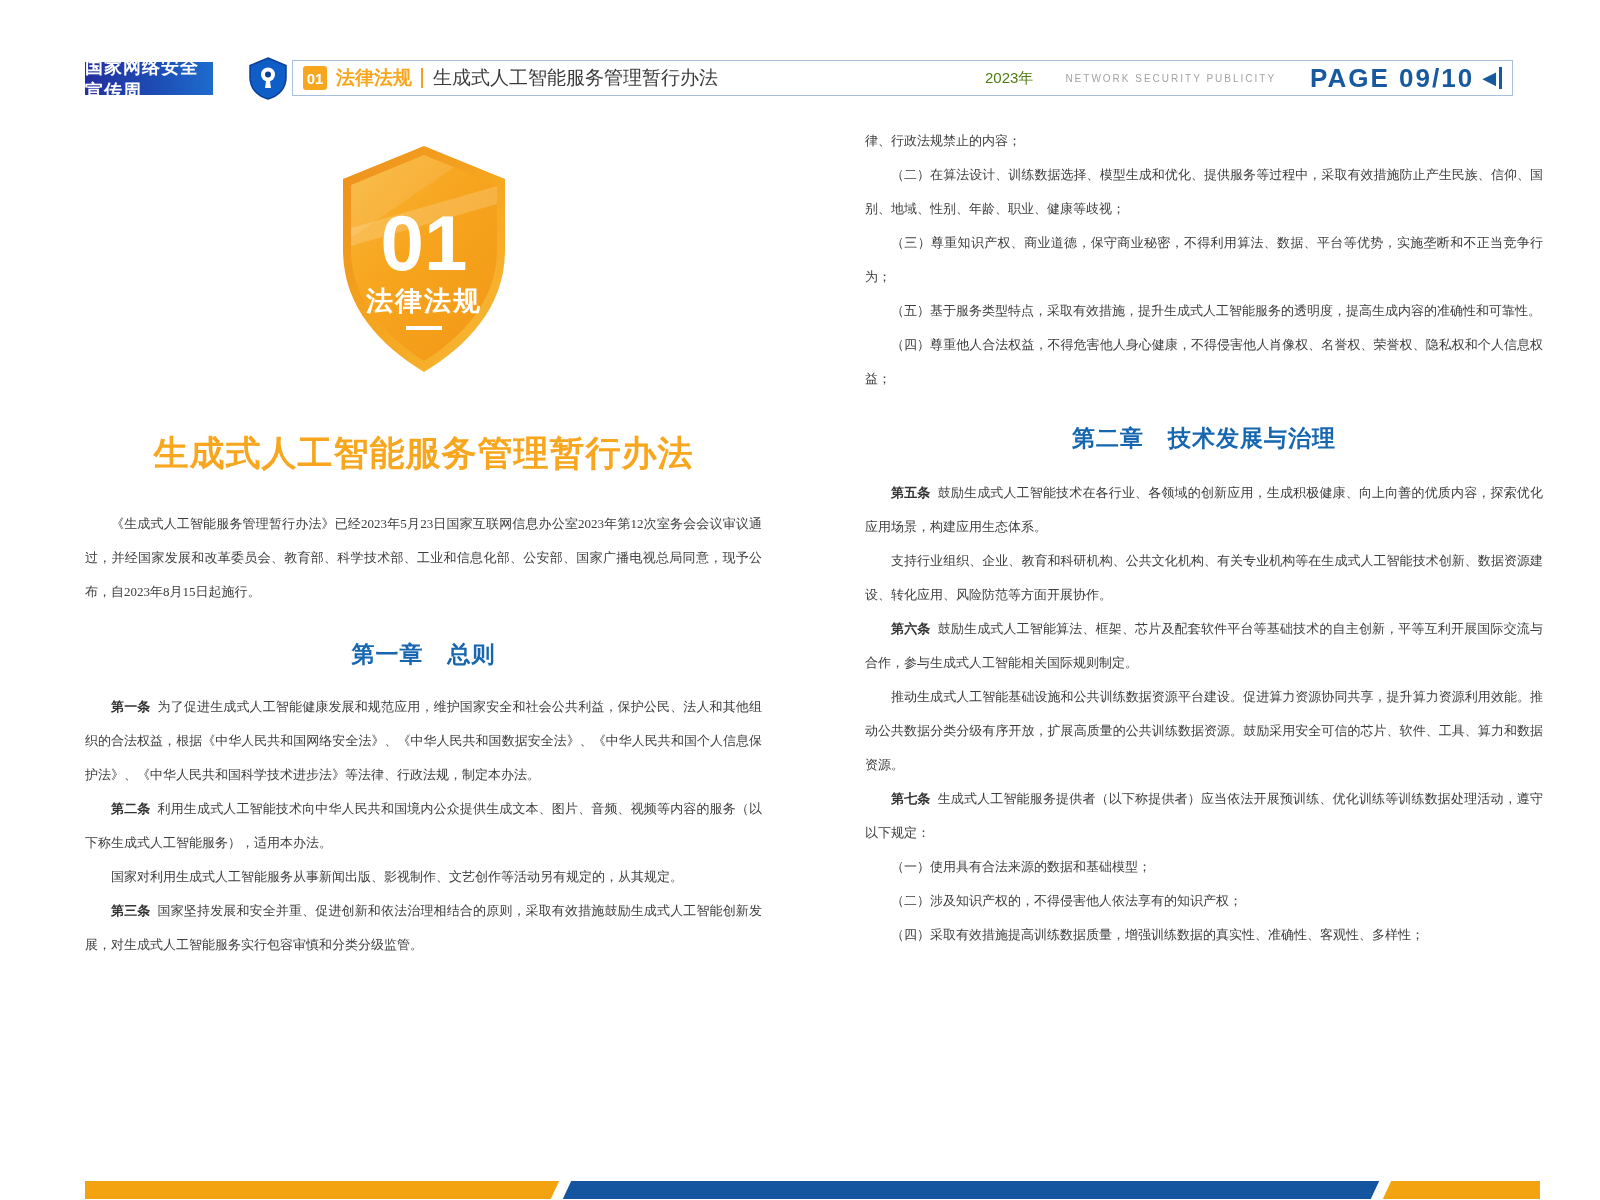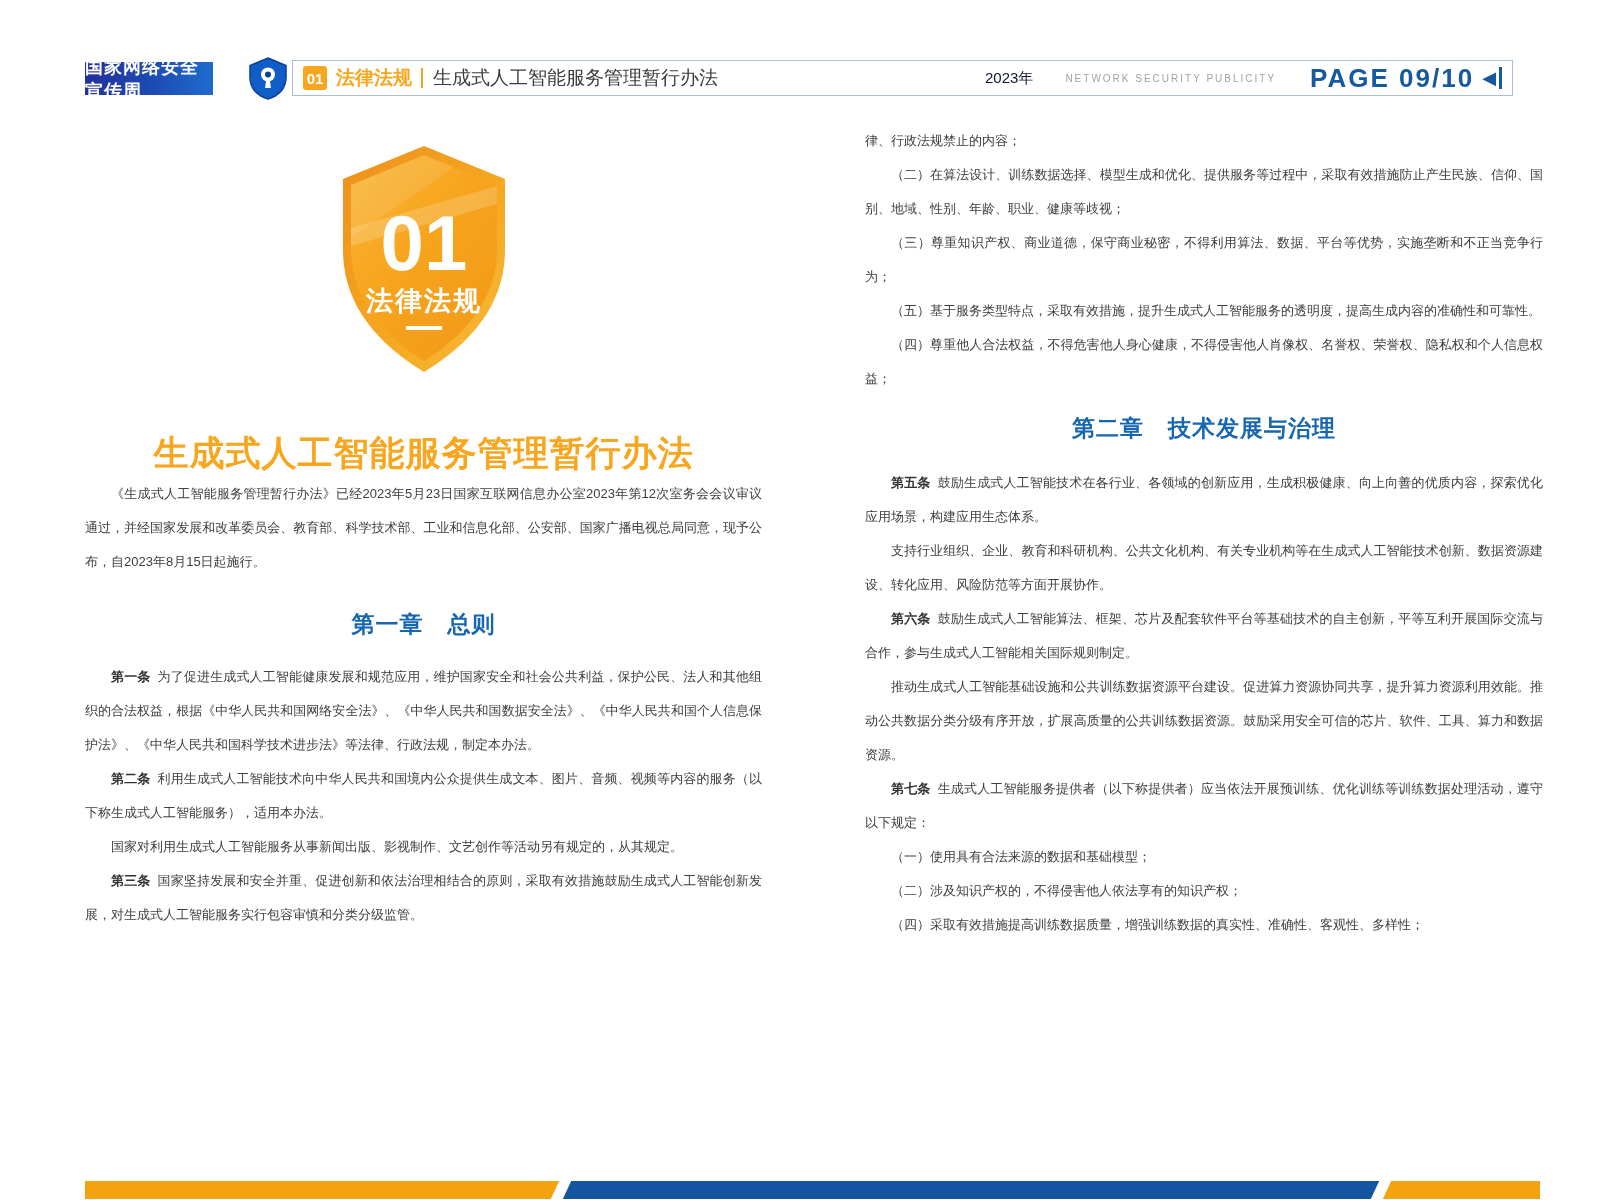--- a/index.html
+++ b/index.html
@@ -21,45 +21,45 @@
     display:flex;align-items:center;padding:0 10px;box-sizing:border-box;
   }
   .num-badge{
     width:24px;height:24px;background:#f7a61d;border-radius:3px;color:#fff;
     font-size:15px;font-weight:bold;display:flex;align-items:center;justify-content:center;flex:0 0 auto;
   }
   .section-label{color:#f7a61d;font-size:19px;font-weight:bold;margin:0 9px 0 9px;white-space:nowrap;}
   .strip-divider{width:2px;height:20px;background:#f0a21f;margin-right:10px;flex:0 0 auto;}
   .doc-title-small{color:#3b3b3b;font-size:19px;white-space:nowrap;}
   .strip-right{margin-left:auto;display:flex;align-items:center;}
-  .year-label{color:#0f172a;font-size:15px;white-space:nowrap;}
+  .year-label{color:#4d7c0f;font-size:15px;white-space:nowrap;}
   .publicity-label{color:#a3a3a3;font-size:10px;letter-spacing:2px;margin-left:32px;white-space:nowrap;}
   .page-label{color:#16599f;font-size:26px;font-weight:bold;letter-spacing:2px;margin-left:34px;white-space:nowrap;}
   .page-arrow{color:#16599f;font-size:18px;margin-left:8px;line-height:1;}
   .page-bar{display:inline-block;width:3px;height:22px;background:#16599f;margin-left:3px;vertical-align:middle;}
   
   .col-left{position:absolute;left:85px;top:118px;width:677px;}
   .col-right{position:absolute;left:865px;top:124px;width:678px;}
   .badge-wrap{width:206px;margin:24px auto 0;}
   .doc-h1{
     margin:50px 0 0;text-align:center;font-size:35px;color:#f7a61d;
     font-weight:bold;letter-spacing:1px;
   }
   .para{
     font-size:13px;color:#3d3d3d;line-height:34px;text-align:justify;
     margin:0;text-indent:2em;
   }
   .para .lead{font-weight:bold;color:#333;margin-right:0.55em;}
   .noindent{text-indent:0;}
-  .intro{}
+  .intro{margin-top:30px;font-family:Liberation Serif, serif;}
   .chapter{
     text-align:center;font-size:23px;color:#1666b0;font-weight:bold;
     margin:30px 0 20px;letter-spacing:1px;
   }
-  .chapter2{margin:17px 0 22px;font-family:Liberation Serif, serif;}
+  .chapter2{margin:27px 0 22px;font-family:Liberation Serif, serif;}
   
   .footer{
     position:absolute;left:85px;top:1181px;width:1455px;height:18px;
     overflow:hidden;display:flex;gap:12px;
   }
   .bar{height:18px;flex:0 0 auto;transform:skewX(-25deg);}
   .bar-o1{width:478px;background:#f3a30f;margin-left:-8px;}
   .bar-b{width:808px;background:#15549e;}
   .bar-o2{width:171px;background:#f3a30f;margin-right:-8px;}
 </style>

